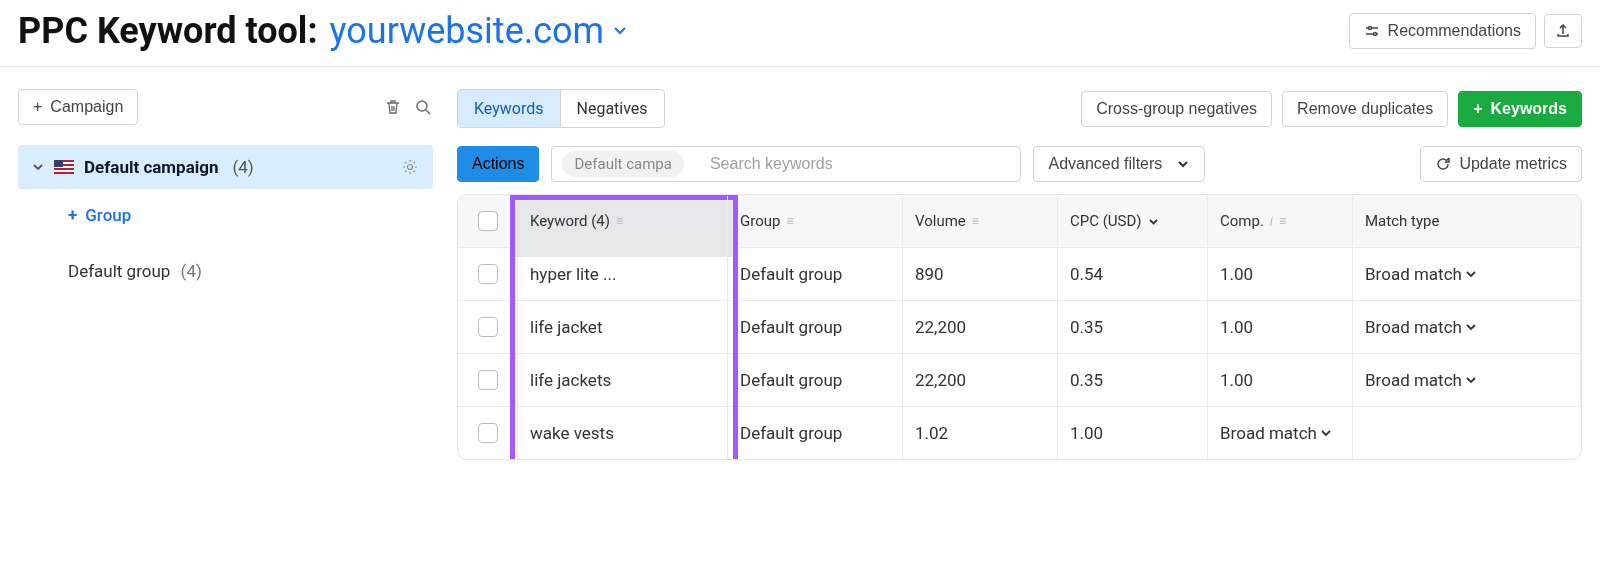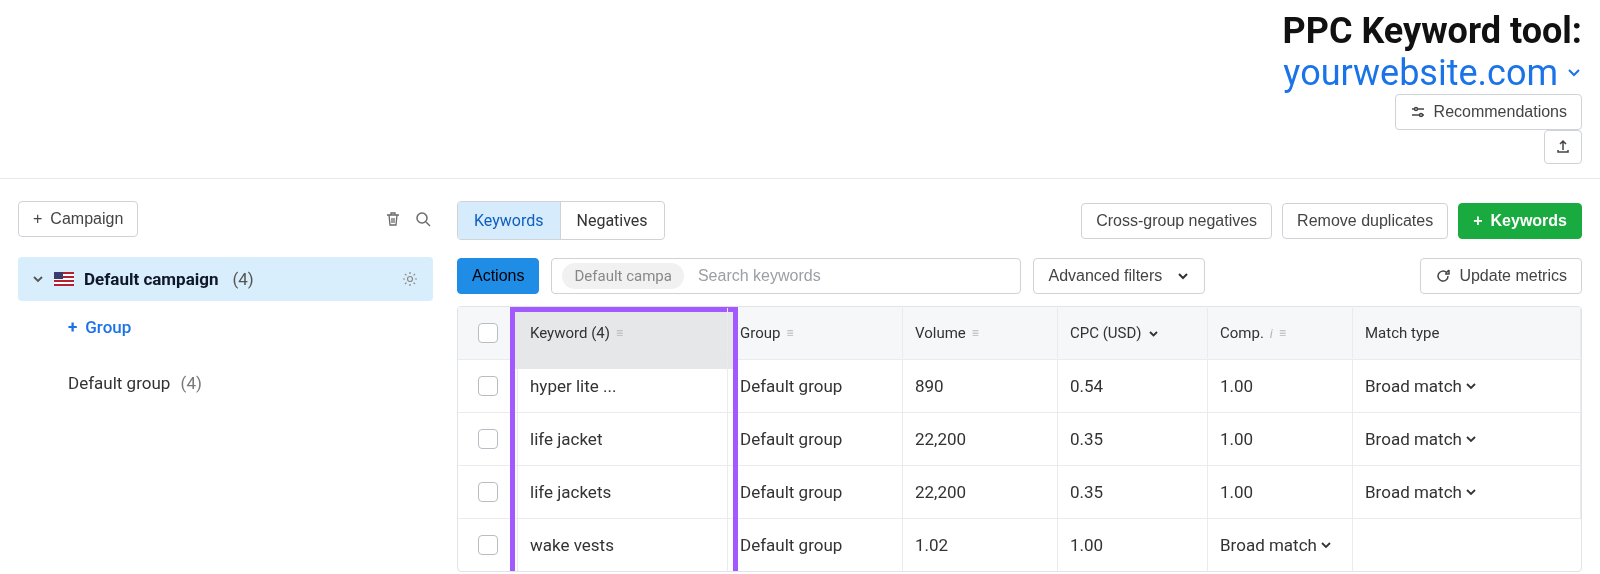--- a/index.html
+++ b/index.html
@@ -5,24 +5,23 @@
   * { box-sizing: border-box; }
   body {
     margin: 0;
     font-family: -apple-system, BlinkMacSystemFont, "Segoe UI", Roboto, Helvetica, Arial, sans-serif;
     color: #333;
     background: #fff;
     font-size: 15px;
   }
   .header {
     display: flex;
-    align-items: flex-end;
+    align-items: center;
     padding: 10px 18px 14px 18px;
     border-bottom: 1px solid #e8e8e8;
-    flex-direction: column;
   }
   .header .title {
     font-size: 36px;
     font-weight: 700;
     color: #111;
   }
   .header .site {
     font-size: 36px;
     font-weight: 400;
     color: #1a73e8;
@@ -113,33 +112,33 @@
     background:#d6ebfc; color:#0e5fbf; border-right:1px solid #cfd2d7;
   }
   .toolbar-spacer{flex:1;}
   .btn.green { background:#1aab40; border-color:#1aab40; color:#fff; font-weight:600;}
   .actionsrow {
     display:flex; align-items:center; gap:12px; margin-bottom:12px;
   }
   .btn.blue { background:#1f8ce6; border-color:#1f8ce6; color:#000000; }
   .searchwrap {
     display:flex; align-items:center; border:1px solid #cfd2d7; border-radius:4px;
-    padding:4px 10px; flex:0 0 470px; gap:12px;
+    padding:4px 10px; flex:0 0 470px; gap:24px;
   }
   .chip {
     background:#f1f1f1; color:#888; border-radius:16px; padding:4px 12px; font-size:15px;
     white-space:nowrap; overflow:hidden; max-width:130px; text-overflow:ellipsis;
   }
   .searchwrap input {
     border:none; outline:none; font-size:16px; flex:1; color:#333;
   }
   .searchwrap input::placeholder { color:#9aa0a6; }
   .adv { display:flex; align-items:center; gap:14px; }
   .table {
-    border:1px solid #e1e3e6; border-radius:4px; overflow:hidden;
+    border:1px solid #e1e3e6; border-radius:10px; overflow:hidden;
     position:relative;
   }
   .thead, .trow {
     display:grid;
     grid-template-columns: 60px 210px 175px 155px 150px 145px 1fr;
     align-items:center;
   }
   .thead {
     background:#f6f7f8; color:#333; font-size:15px;
   }

